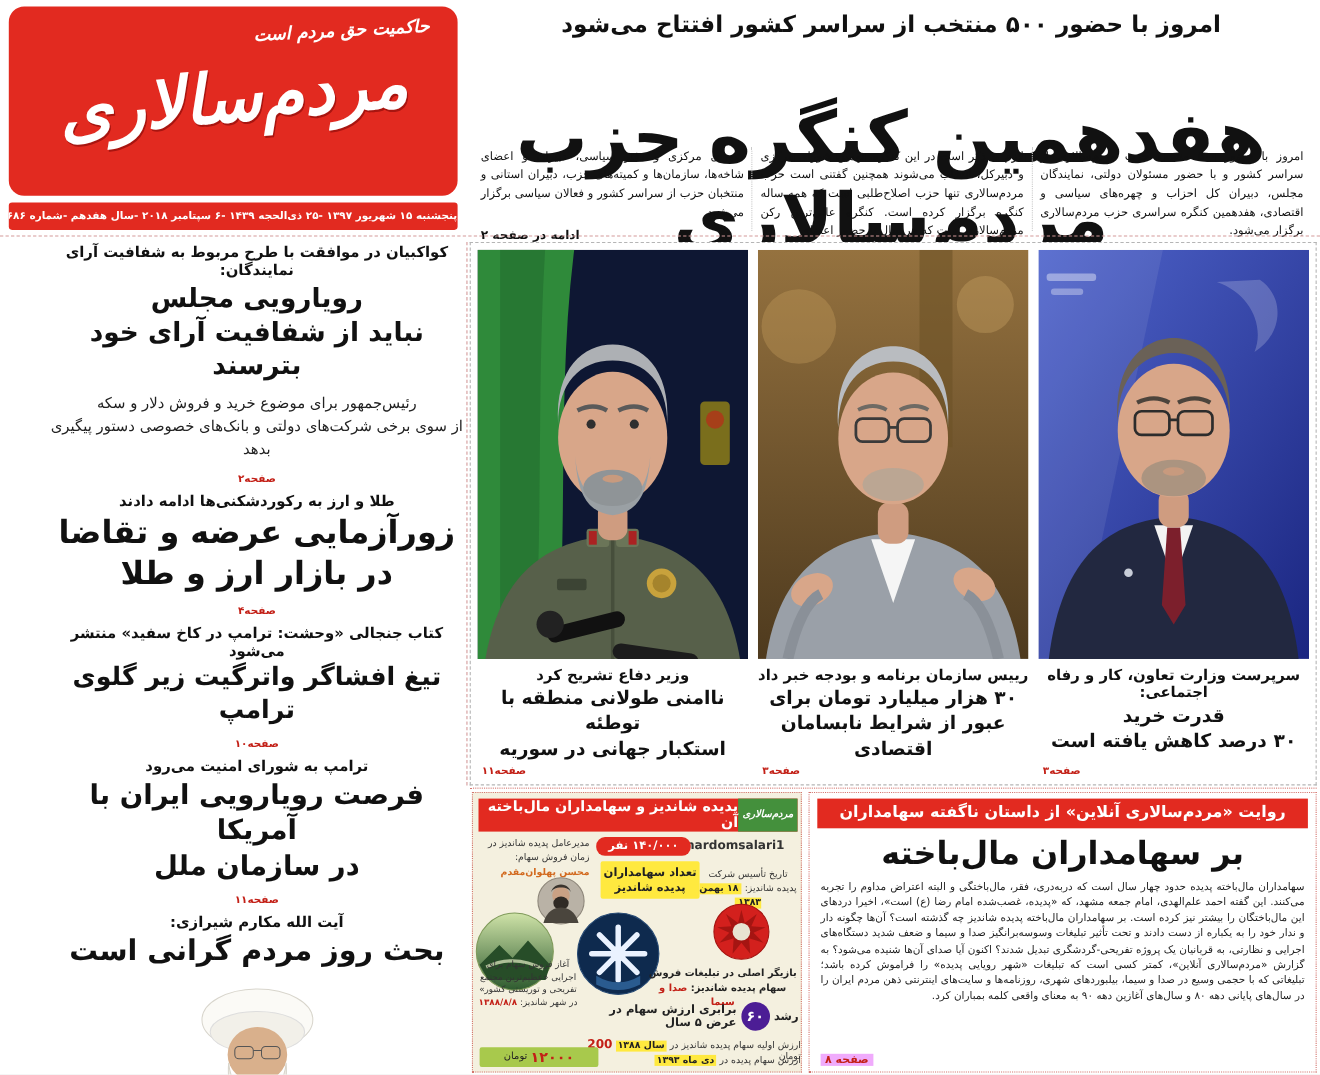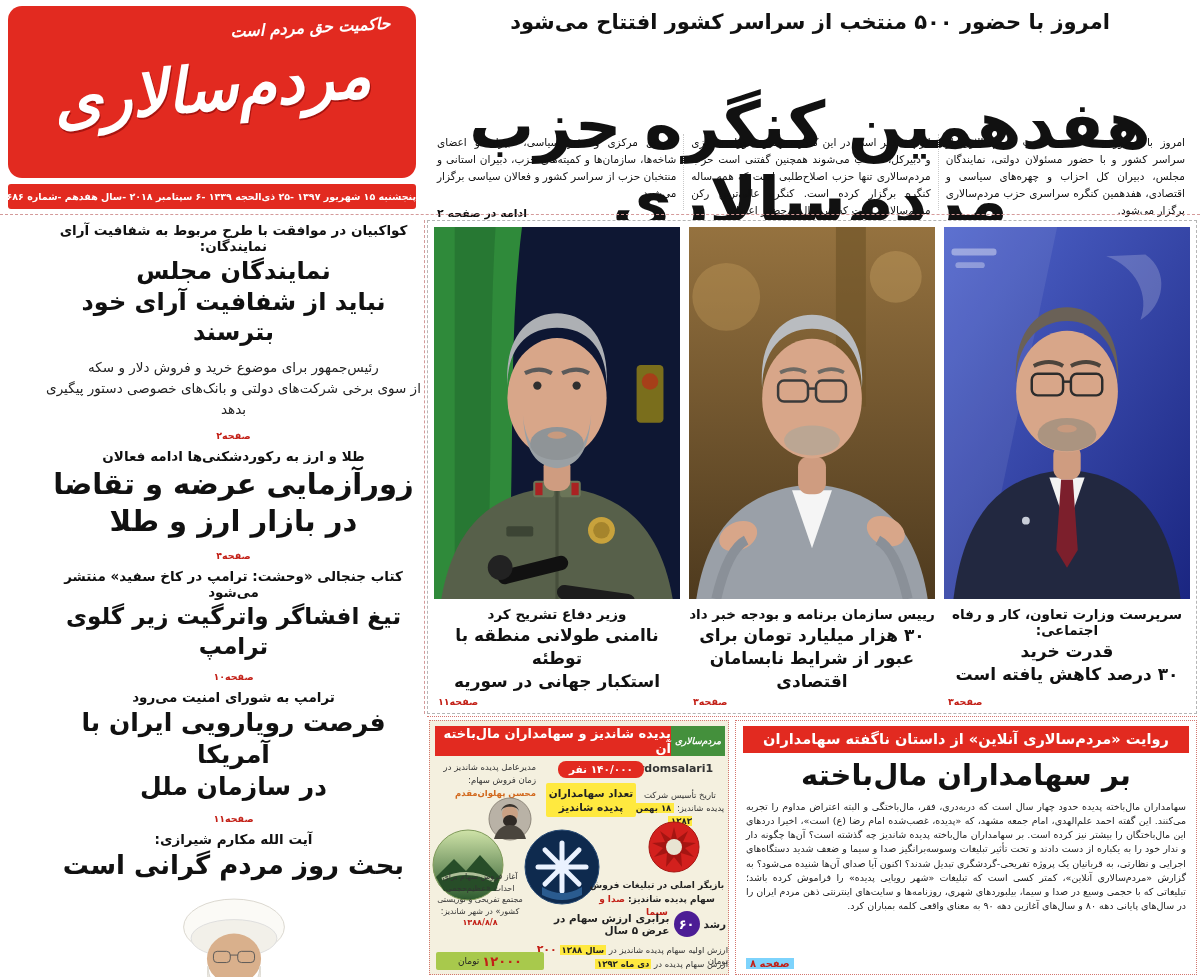--- a/index.html
+++ b/index.html
@@ -52,21 +52,21 @@
 
   
   .info{position:absolute;top:720px;left:429px;width:300px;height:255px;background:#f4f0df;
         border:1px dotted #d4766f;box-sizing:border-box;font-size:9px;}
   .info-head{position:absolute;top:5px;left:5px;width:290px;height:30px;background:#e22a20;display:flex;align-items:stretch;}
   .info-brand{width:54px;background:#44903c;color:#fff;font-size:9px;font-style:italic;font-weight:bold;
               display:flex;align-items:center;justify-content:center;}
   .info-title{flex:1;color:#fff;font-weight:bold;font-size:13px;display:flex;align-items:center;justify-content:center;}
   .tg{position:absolute;top:40px;left:160px;width:134px;direction:ltr;display:flex;align-items:center;gap:4px;
       font-size:11px;font-weight:bold;color:#333;}
-  .count-badge{position:absolute;top:40px;left:128px;width:86px;height:17px;background:#e22a20;color:#fff;
+  .count-badge{position:absolute;top:40px;left:112px;width:86px;height:17px;background:#e22a20;color:#fff;
                font-size:10.5px;font-weight:bold;text-align:center;line-height:17px;border-radius:8px;}
   .ceo{position:absolute;top:40px;left:6px;width:100px;text-align:right;font-size:8.5px;line-height:1.5;color:#333;}
   .ceo b{color:#d2691e;display:block;}
   .count-label{position:absolute;top:62px;left:116px;width:86px;background:#ffe93f;font-weight:bold;font-size:10.5px;
                text-align:center;line-height:1.35;padding:3px 2px;border-radius:2px;color:#222;}
   .founded{position:absolute;top:68px;left:204px;width:92px;text-align:center;font-size:8.5px;line-height:1.5;color:#333;}
   .founded b{background:#ffe93f;padding:0 3px;color:#222;}
   .c-portrait{position:absolute;top:76px;left:58px;}
   .c-land{position:absolute;top:108px;left:2px;}
   .c-logo{position:absolute;top:108px;left:94px;}
@@ -86,21 +86,21 @@
               font-size:9px;color:#222;display:flex;align-items:center;justify-content:center;gap:3px;}
   .green-band b{color:#c32017;font-size:13px;font-weight:bold;}
 
   
   .story{position:absolute;top:720px;left:735px;width:462px;height:255px;border:1px dotted #d4766f;
          box-sizing:border-box;overflow:hidden;}
   .story-band{margin:5px auto 0;width:446px;height:27px;background:#e22a20;color:#fff;font-size:14.5px;
               font-weight:bold;text-align:center;line-height:27px;}
   .story-head{text-align:center;font-size:29px;font-weight:bold;line-height:1.3;margin-top:4px;}
   .story-body{font-size:9.5px;line-height:1.5;text-align:justify;padding:5px 10px 0;color:#222;}
-  .story-page{position:absolute;bottom:5px;left:10px;color:#c32017;font-size:10px;font-weight:bold;background:#7dd3fc;padding:0 4px;}
+  .story-page{position:absolute;bottom:5px;left:10px;color:#c32017;font-size:10px;font-weight:bold;background:#f0abfc;padding:0 4px;}
 </style>
 </head>
 <body>
 
 <div class="page">
 
   <div class="masthead">
     <div class="tagline">حاکمیت حق مردم است</div>
     <div class="logo">مردم‌سالاری</div>
   </div>
@@ -118,35 +118,35 @@
   </div>
 
   <div class="sep-h-top"></div>
   <div class="sep-v-left"></div>
   <div class="sep-h-mid"></div>
 
   <div class="leftcol">
 
     <section class="news-item">
       <div class="kicker">کواکبیان در موافقت با طرح مربوط به شفافیت آرای نمایندگان:</div>
-      <div class="hl h1a">نمایندگان مجلس</div>
+      <div class="hl h1a">رویارویی مجلس</div>
       <div class="hl h1a">نباید از شفافیت آرای خود بترسند</div>
       <div class="deck">
         <div>رئیس‌جمهور برای موضوع خرید و فروش دلار و سکه</div>
         <div>از سوی برخی شرکت‌های دولتی و بانک‌های خصوصی دستور پیگیری بدهد</div>
       </div>
       <div class="pageref">
         <i class="rule"></i>
         <b>صفحه۲</b>
         <i class="rule"></i>
       </div>
     </section>
 
     <section class="news-item">
-      <div class="kicker">طلا و ارز به رکوردشکنی‌ها ادامه فعالان</div>
+      <div class="kicker">طلا و ارز به رکوردشکنی‌ها ادامه دادند</div>
       <div class="hl h2a">زورآزمایی عرضه و تقاضا</div>
       <div class="hl h2a">در بازار ارز و طلا</div>
       <div class="pageref">
         <i class="rule"></i>
         <b>صفحه۴</b>
         <i class="rule"></i>
       </div>
     </section>
 
     <section class="news-item">
@@ -375,34 +375,34 @@
       <polygon fill="#a51512" points="26,6 29,18 40,10 35,21 48,22 37,27 46,36 33,32 34,46 26,36 18,46 19,32 6,36 15,27 4,22 17,21 12,10 23,18"></polygon>
       <circle cx="26" cy="26" r="8" fill="#e8e4d2"></circle>
     </svg>
 
     <div class="actor">
       <span>بازیگر اصلی در تبلیغات فروش سهام پدیده شاندیز:</span>
       <b>صدا و سیما</b>
     </div>
 
     <div class="sales">
-      <span>آغاز فروش سهام برای احداث «عظیم‌حجمی مجتمع تفریحی و توریستی کشور» در شهر شاندیز:</span>
+      <span>آغاز فروش سهام برای اجرایی «عظیم‌ترین مجتمع تفریحی و توریستی کشور» در شهر شاندیز:</span>
       <b>۱۳۸۸/۸/۸</b>
     </div>
 
     <div class="growth">
       <span>رشد</span>
       <span class="gcircle">۶۰</span>
       <span>برابری ارزش سهام در عرض ۵ سال</span>
     </div>
 
     <div class="vrow v1">
       <span>ارزش اولیه سهام پدیده شاندیز در</span>
       <b class="hl-y">سال ۱۳۸۸</b>
-      <b class="amt">۲۰۰</b>
+      <b class="amt">200</b>
       <span>تومان</span>
     </div>
     <div class="vrow v2">
       <span>ارزش سهام پدیده در</span>
       <b class="hl-y">دی ماه ۱۳۹۳</b>
     </div>
 
     <div class="green-band">
       <b>۱۲۰۰۰</b>
       <span>تومان</span>

